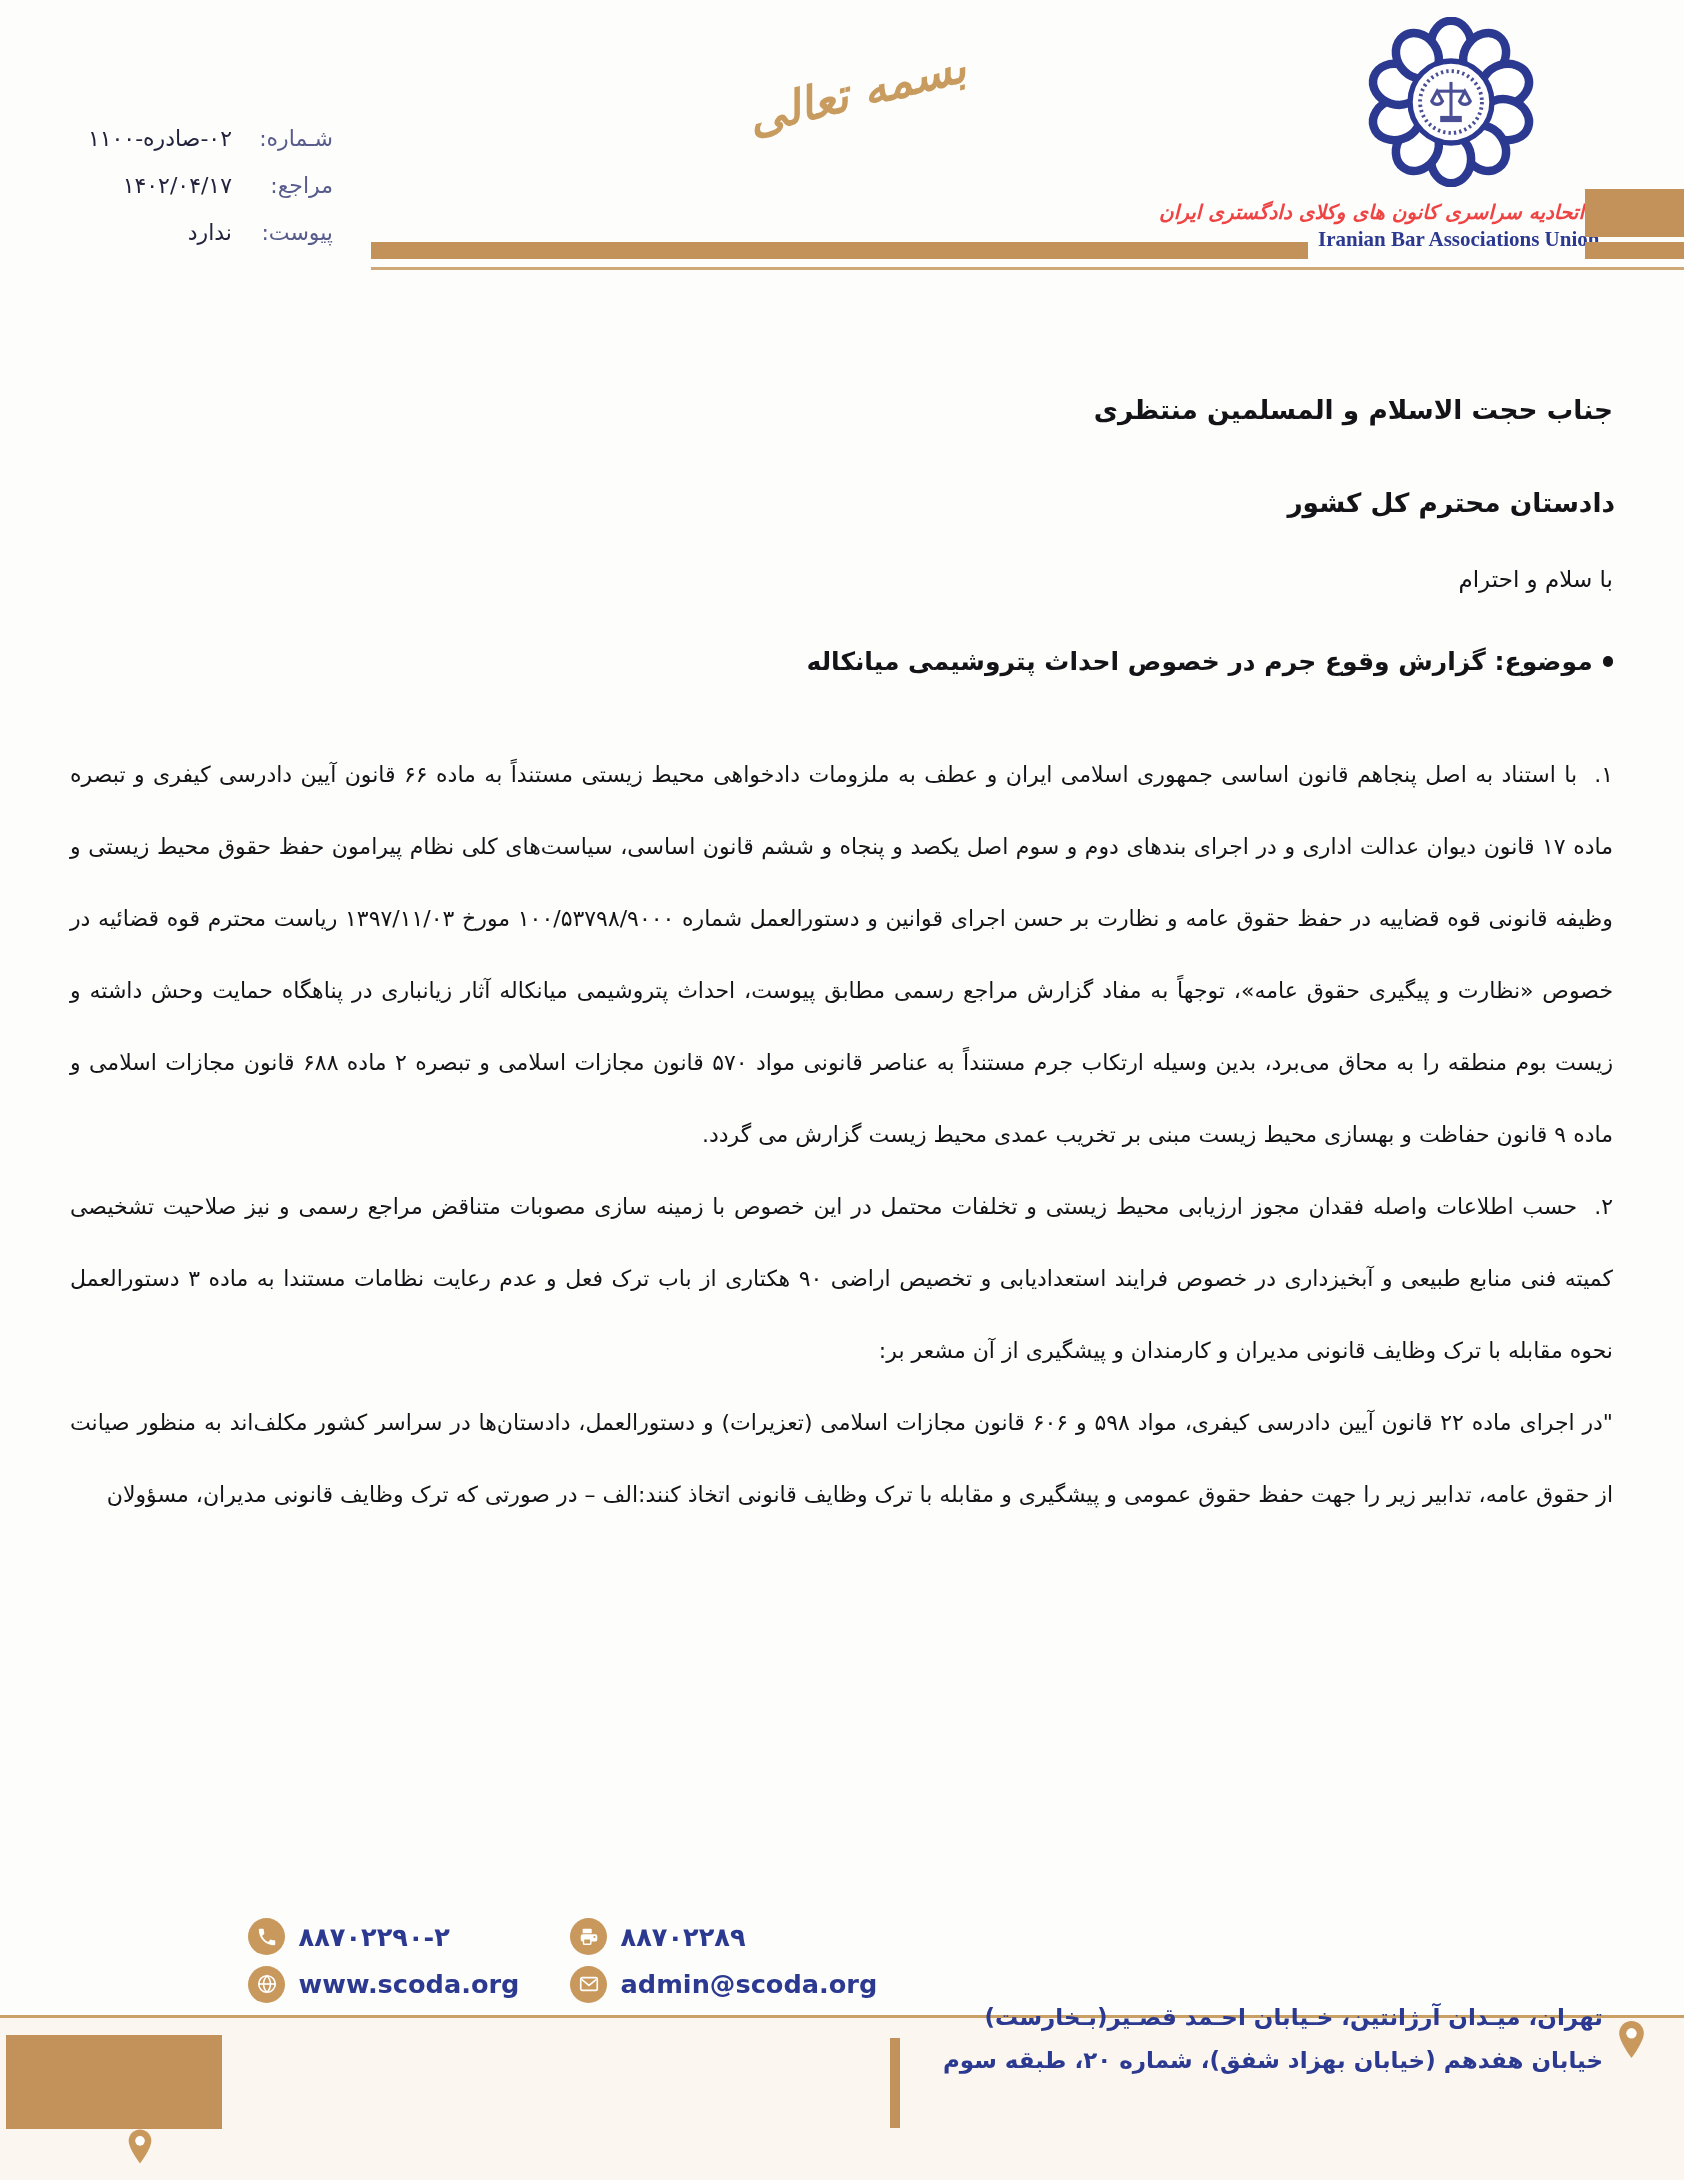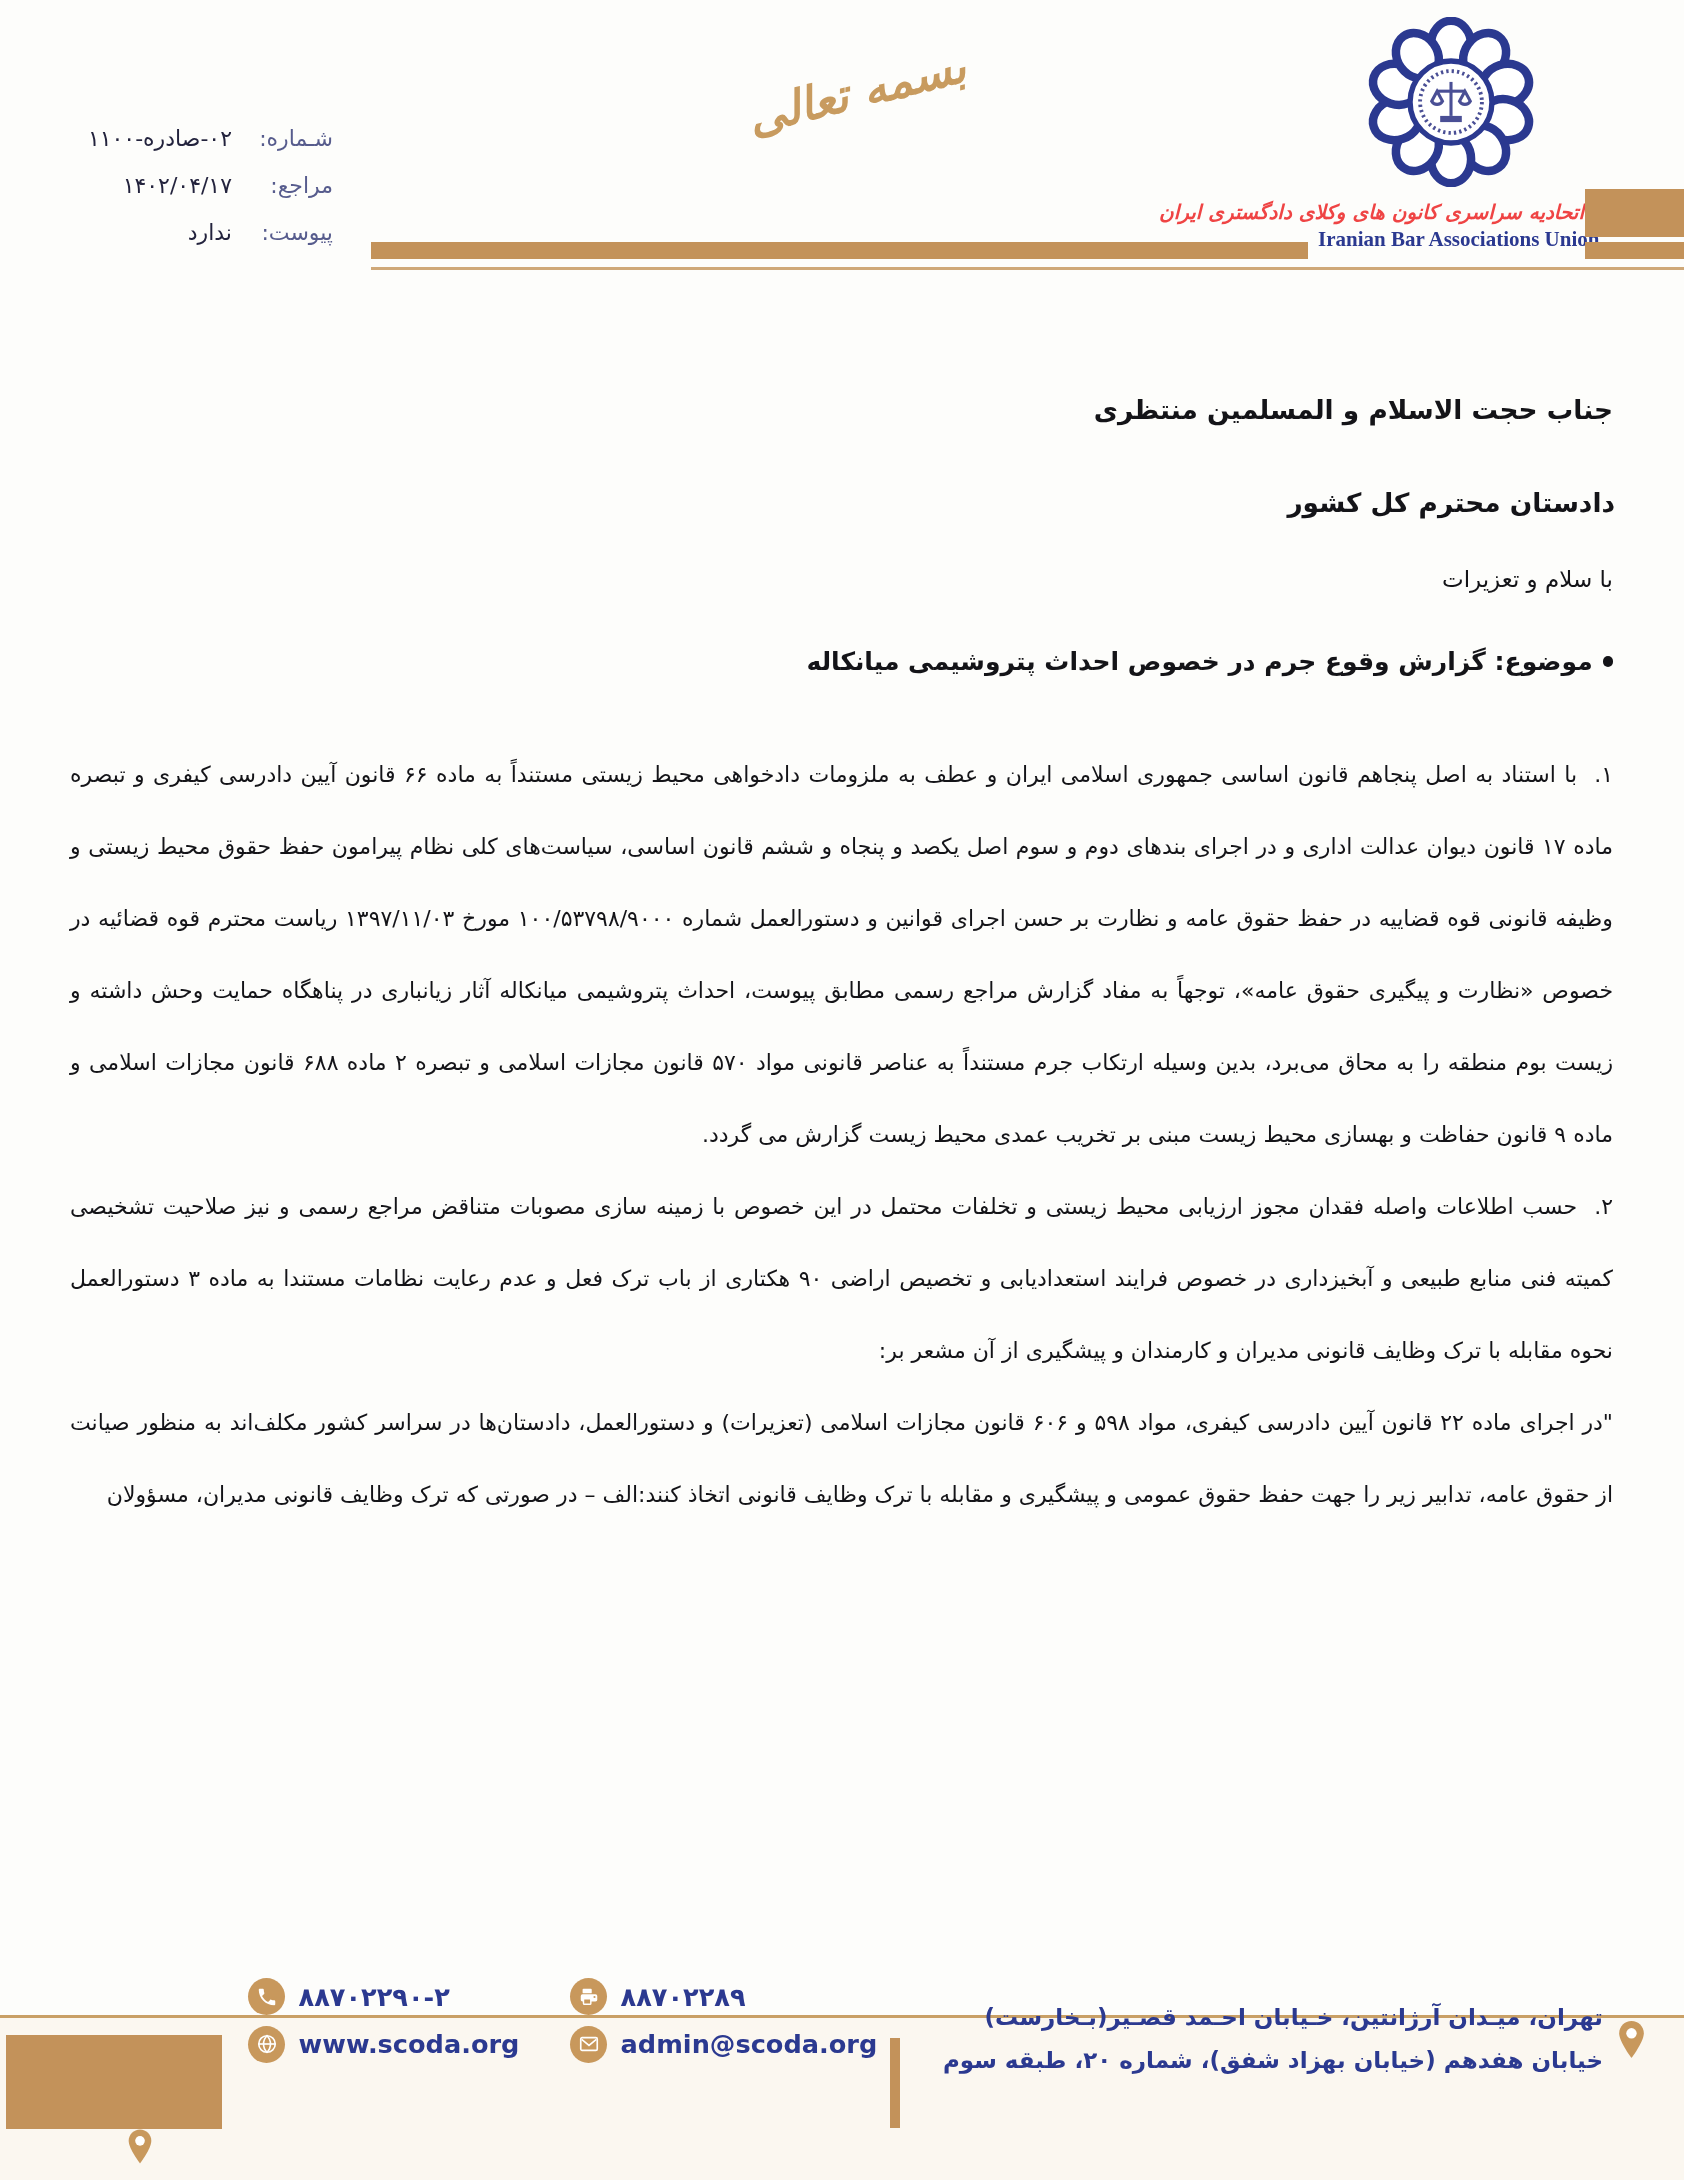--- a/index.html
+++ b/index.html
@@ -80,21 +80,21 @@
     font-size:22px;line-height:72px;
     text-align:justify;direction:rtl;
   }
   .body-text p{margin:0;}
   .num{font-weight:500;margin-left:17px;}
   
   .footer-bg{position:absolute;top:2015px;left:0;width:1685px;height:165px;background:#fbf7f0;}
   .footer-rule{position:absolute;top:2015px;left:0;width:1685px;height:2.6px;background:#C9A066;}
   .footer-block{position:absolute;top:2035px;left:6.8px;width:216px;height:94px;background:#C3925A;}
   .contact-col{
-    position:absolute;top:1976px;display:flex;flex-direction:column;gap:6.8px;direction:ltr;
+    position:absolute;top:1916px;display:flex;flex-direction:column;gap:6.8px;direction:ltr;
   }
   .contact-col.col1{left:249px;}
   .contact-col.col2{left:571px;}
   .contact-row{display:flex;align-items:center;gap:13.6px;height:41px;}
   .icon-circle{
     width:37px;height:37px;border-radius:50%;background:#C8985C;
     display:flex;align-items:center;justify-content:center;flex:0 0 auto;
   }
   .contact-text{
     font-size:25.6px;color:#2B3990;font-weight:bold;white-space:nowrap;
@@ -168,21 +168,21 @@
     <div class="logo-en">Iranian Bar Associations Union</div>
   </div>
 
   <div class="band band-left"></div>
   <div class="band band-right"></div>
   <div class="band corner-block"></div>
   <div class="thin-line"></div>
 
   <div class="recipient-name">جناب حجت الاسلام و المسلمین منتظری</div>
   <div class="recipient-title">دادستان محترم کل کشور</div>
-  <div class="salutation">با سلام و تعزیرات</div>
+  <div class="salutation">با سلام و احترام</div>
   <div class="subject">
     <span class="bullet"></span>
     <span>موضوع: گزارش وقوع جرم در خصوص احداث پتروشیمی میانکاله</span>
   </div>
 
   <div class="body-text">
     <p><span class="num">۱.</span><span>با استناد به اصل پنجاهم قانون اساسی جمهوری اسلامی ایران و عطف به ملزومات دادخواهی محیط زیستی مستنداً به ماده ۶۶ قانون آیین دادرسی کیفری و تبصره ماده ۱۷ قانون دیوان عدالت اداری و در اجرای بندهای دوم و سوم اصل یکصد و پنجاه و ششم قانون اساسی، سیاست‌های کلی نظام پیرامون حفظ حقوق محیط زیستی و وظیفه قانونی قوه قضاییه در حفظ حقوق عامه و نظارت بر حسن اجرای قوانین و دستورالعمل شماره ۱۰۰/۵۳۷۹۸/۹۰۰۰ مورخ ۱۳۹۷/۱۱/۰۳ ریاست محترم قوه قضائیه در خصوص «نظارت و پیگیری حقوق عامه»، توجهاً به مفاد گزارش مراجع رسمی مطابق پیوست، احداث پتروشیمی میانکاله آثار زیانباری در پناهگاه حمایت وحش داشته و زیست بوم منطقه را به محاق می‌برد، بدین وسیله ارتکاب جرم مستنداً به عناصر قانونی مواد ۵۷۰ قانون مجازات اسلامی و تبصره ۲ ماده ۶۸۸ قانون مجازات اسلامی و ماده ۹ قانون حفاظت و بهسازی محیط زیست مبنی بر تخریب عمدی محیط زیست گزارش می گردد.</span></p>
     <p><span class="num">۲.</span><span>حسب اطلاعات واصله فقدان مجوز ارزیابی محیط زیستی و تخلفات محتمل در این خصوص با زمینه سازی مصوبات متناقض مراجع رسمی و نیز صلاحیت تشخیصی کمیته فنی منابع طبیعی و آبخیزداری در خصوص فرایند استعدادیابی و تخصیص اراضی ۹۰ هکتاری از باب ترک فعل و عدم رعایت نظامات مستندا به ماده ۳ دستورالعمل نحوه مقابله با ترک وظایف قانونی مدیران و کارمندان و پیشگیری از آن مشعر بر:</span></p>
     <p><span>"در اجرای ماده ۲۲ قانون آیین دادرسی کیفری، مواد ۵۹۸ و ۶۰۶ قانون مجازات اسلامی (تعزیرات) و دستورالعمل، دادستان‌ها در سراسر کشور مکلف‌اند به منظور صیانت از حقوق عامه، تدابیر زیر را جهت حفظ حقوق عمومی و پیشگیری و مقابله با ترک وظایف قانونی اتخاذ کنند:الف – در صورتی که ترک وظایف قانونی مدیران، مسؤولان</span></p>
   </div>

